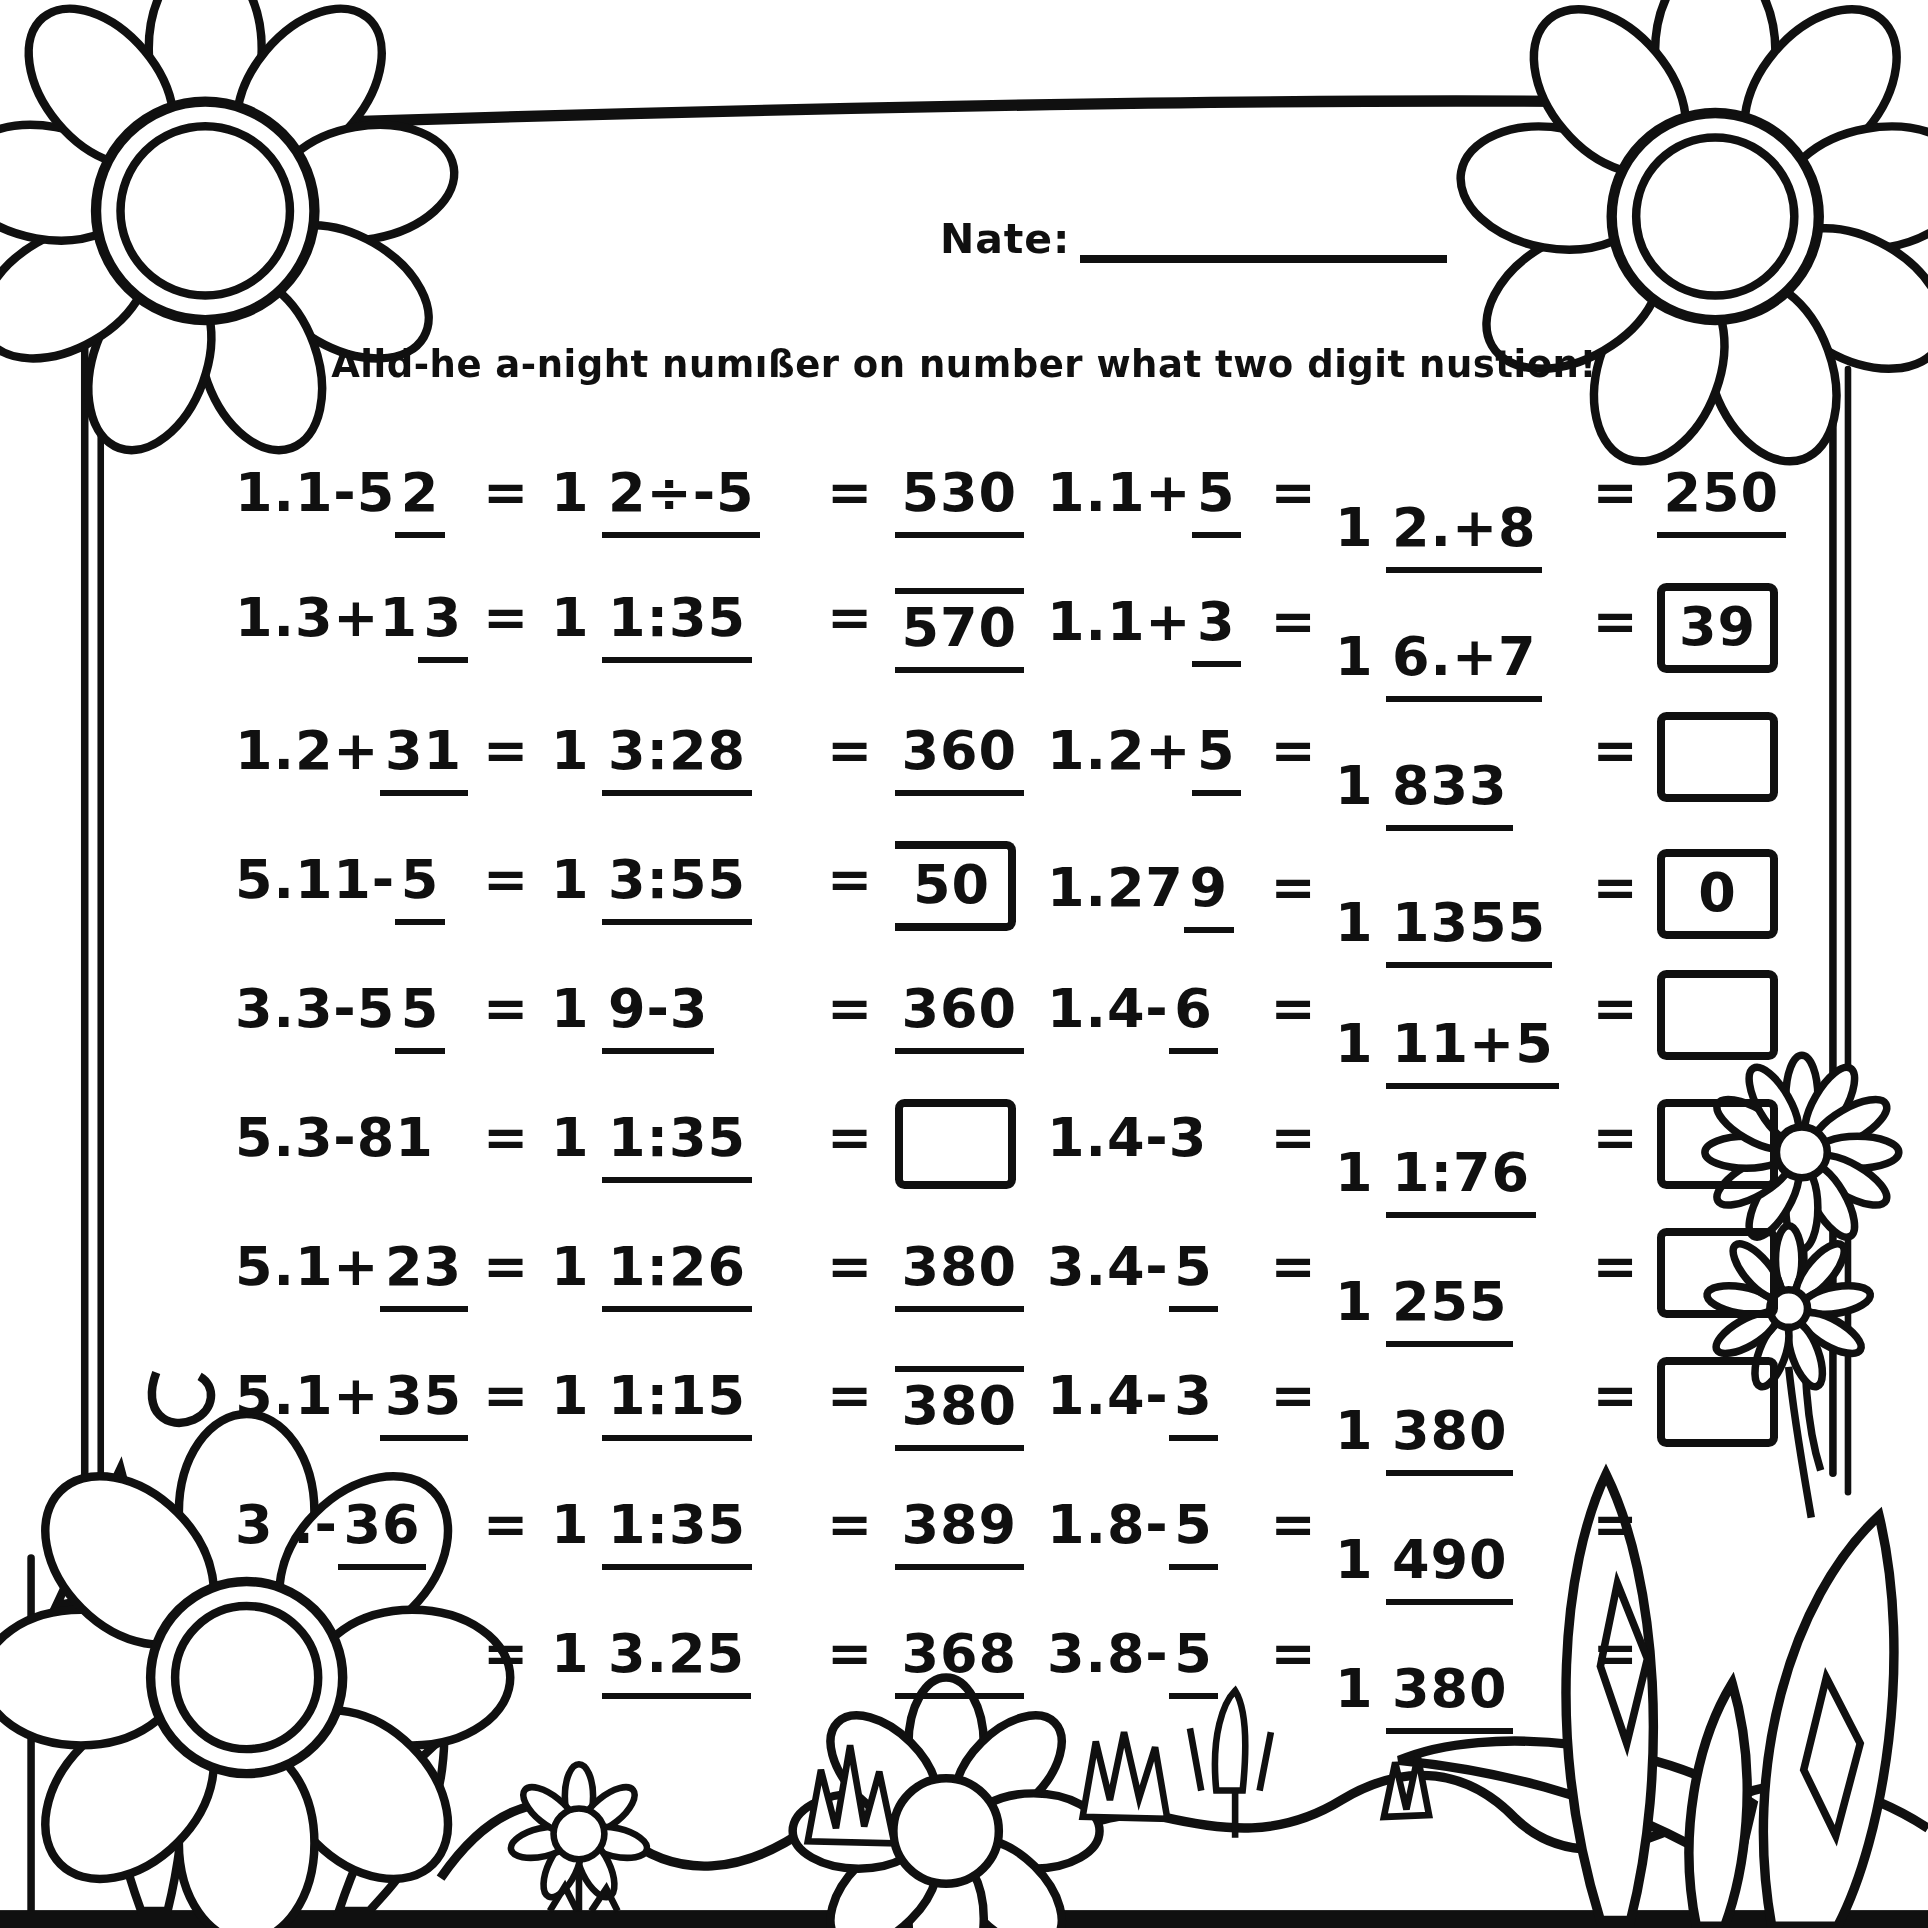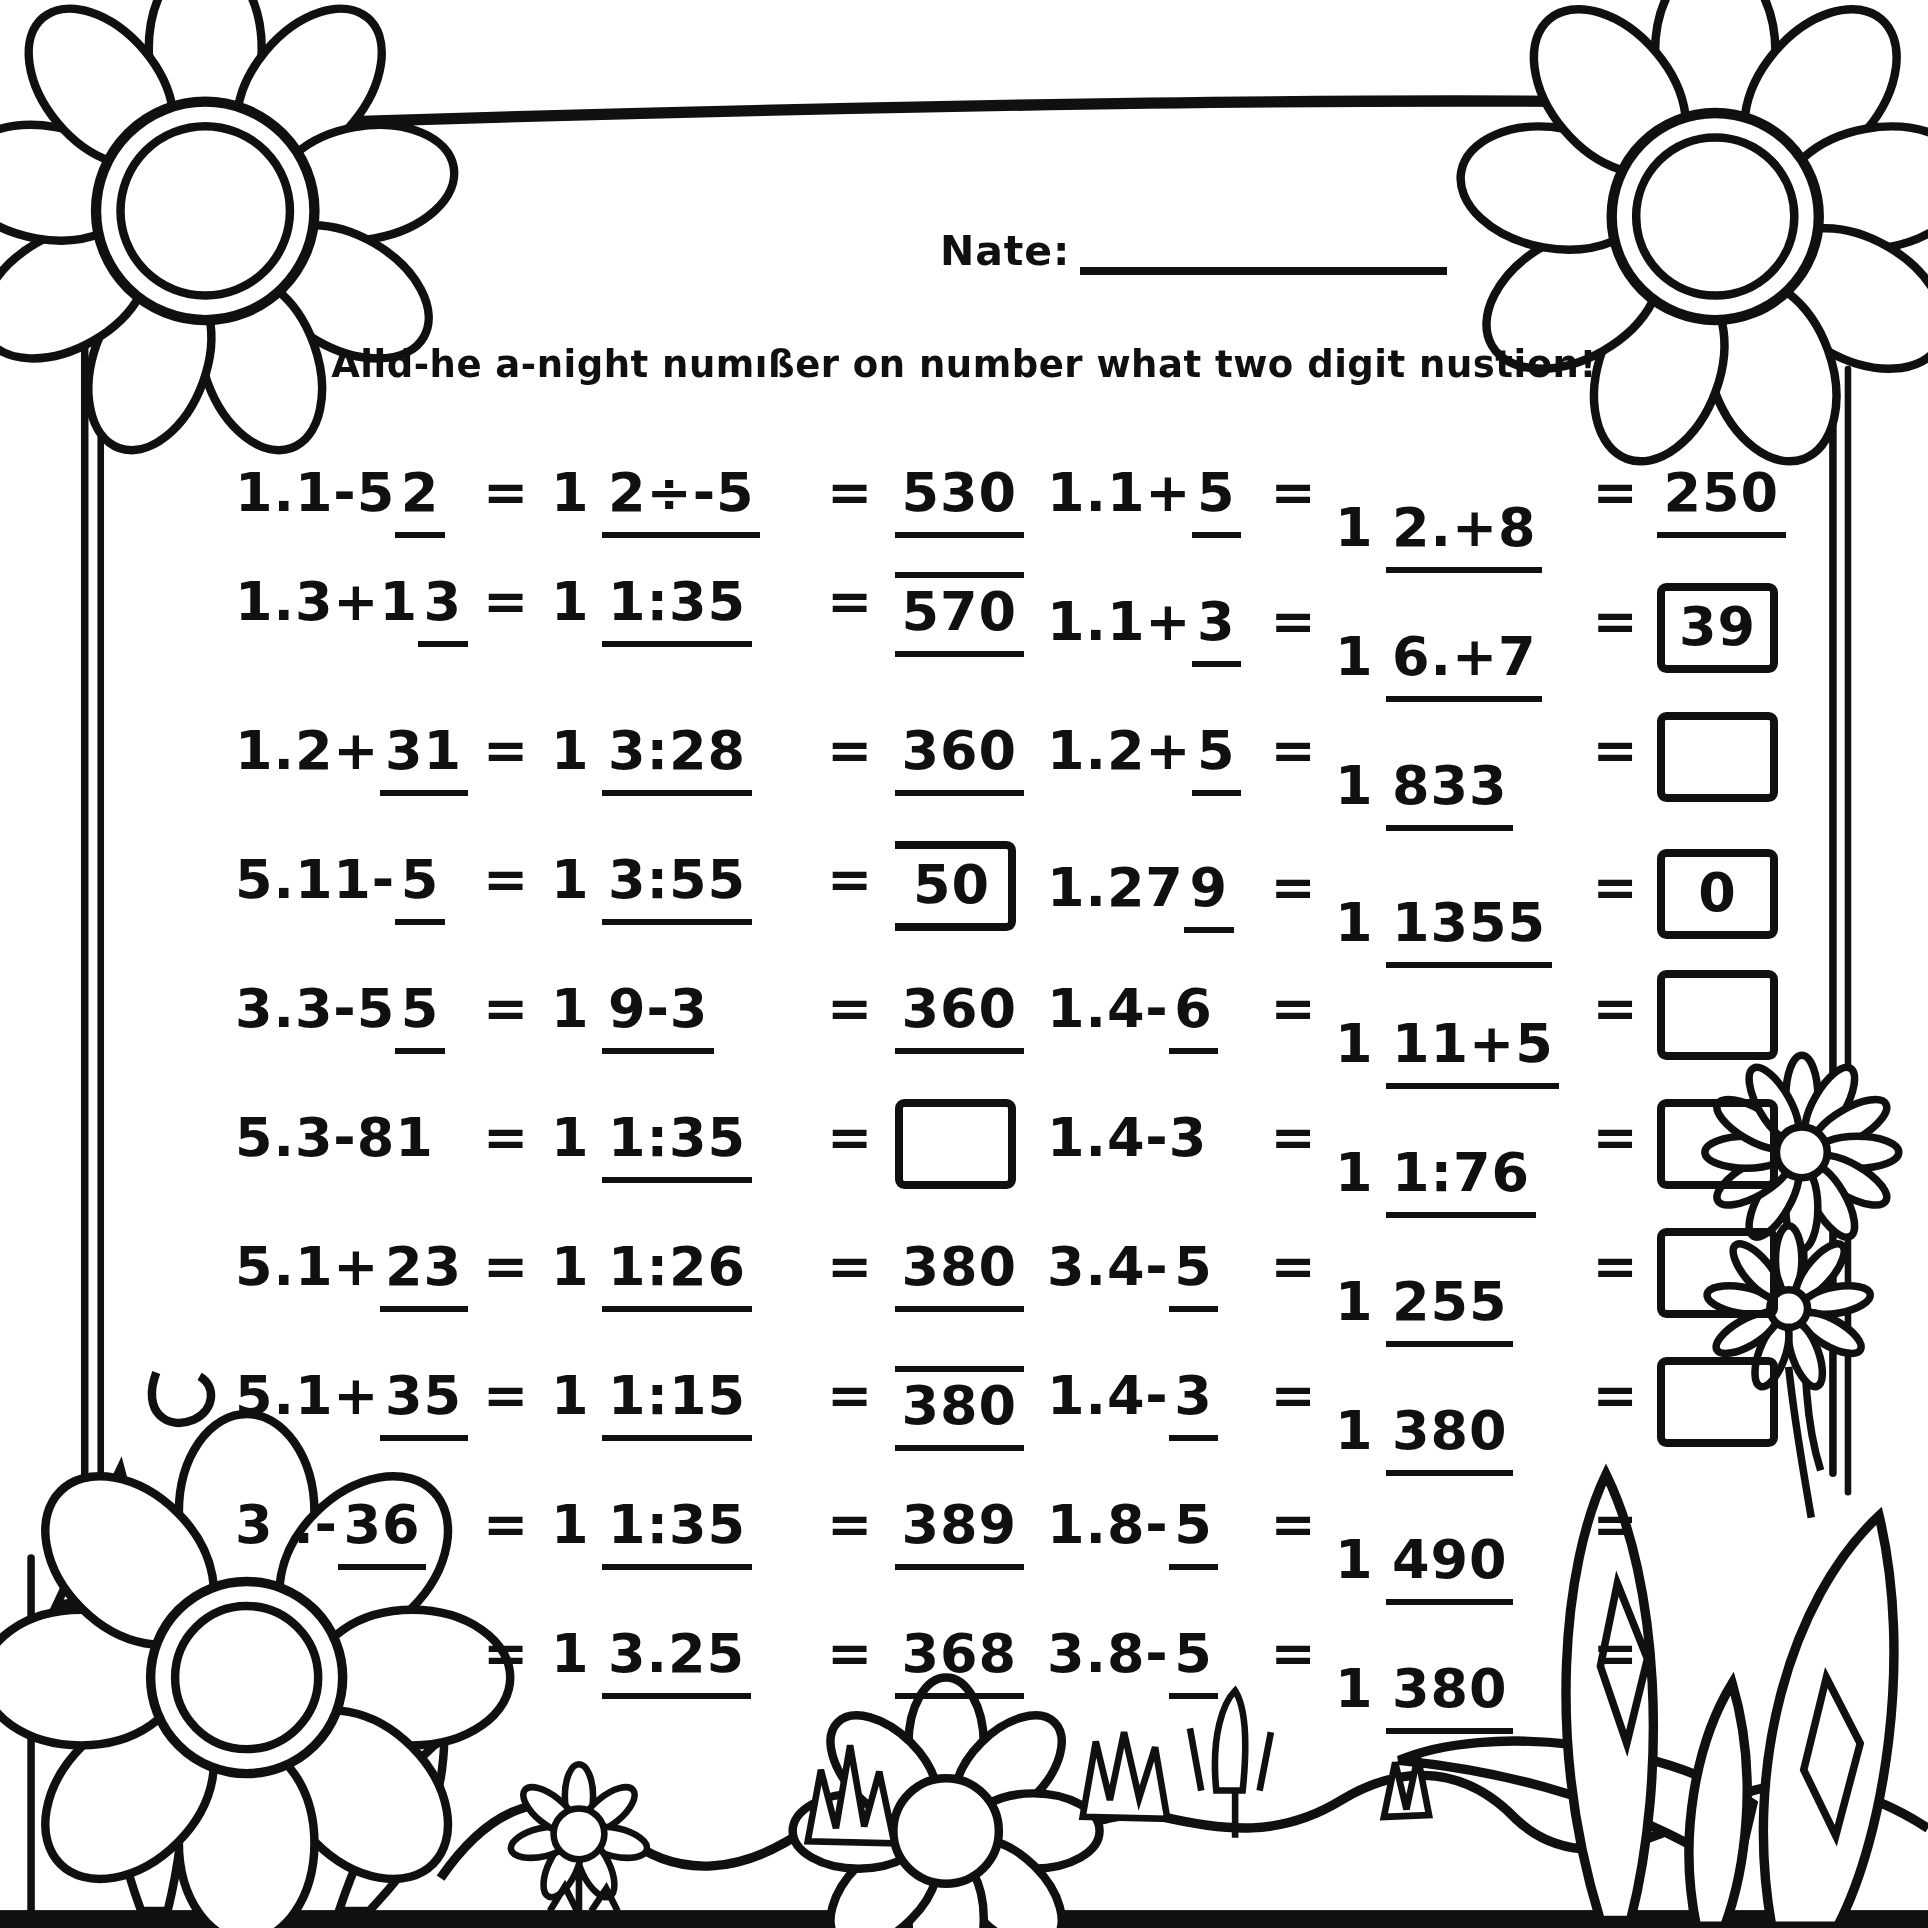--- a/index.html
+++ b/index.html
@@ -4,21 +4,21 @@
 <style>
   html,body{margin:0;padding:0;}
   body{
     width:1928px;height:1928px;overflow:hidden;background:#fff;
     font-family:"DejaVu Sans", sans-serif;color:#101010;
     position:relative;
   }
   .deco{position:absolute;left:0;top:0;z-index:1;}
   .sheet{position:absolute;inset:0;z-index:2;}
 
-  .namebar{position:absolute;top:224px;left:940px;display:flex;align-items:flex-end;
+  .namebar{position:absolute;top:212px;left:940px;display:flex;align-items:flex-end;
     font-size:41px;font-weight:bold;letter-spacing:0.9px;}
   .nameline{display:inline-block;width:367px;height:43px;border-bottom:8.5px solid #101010;margin-left:9.4px;}
 
   .title{position:absolute;top:343px;left:50%;transform:translateX(-50%);
     white-space:nowrap;font-size:37px;font-weight:bold;letter-spacing:0.5px;}
 
   .row{position:absolute;display:flex;align-items:flex-start;
     font-size:54px;font-weight:bold;letter-spacing:0.9px;line-height:1.12;white-space:nowrap;}
   .col-left{left:235px;}
   .col-right{left:1047px;}
@@ -185,21 +185,21 @@
 
   <div class="title">Alld-he a-night numıßer on number what two digit nustion!</div>
 
   <div class="row col-left" style="top:463px">
     <span class="lhs"><span>1.1-5</span><span class="useg">2</span></span>
     <span class="eq">=</span>
     <span class="mid"><span class="pre">1</span><span class="useg">2÷-5</span></span>
     <span class="eq">=</span>
     <span class="ans u">530</span>
   </div>
-  <div class="row col-left" style="top:572px">
+  <div class="row col-left" style="top:588px">
     <span class="lhs"><span>1.3+1</span><span class="useg">3</span></span>
     <span class="eq">=</span>
     <span class="mid"><span class="pre">1</span><span class="useg">1:35</span></span>
     <span class="eq">=</span>
     <span class="ans u ou">570</span>
   </div>
   <div class="row col-left" style="top:721px">
     <span class="lhs"><span>1.2+</span><span class="useg">31</span></span>
     <span class="eq">=</span>
     <span class="mid"><span class="pre">1</span><span class="useg">3:28</span></span>

